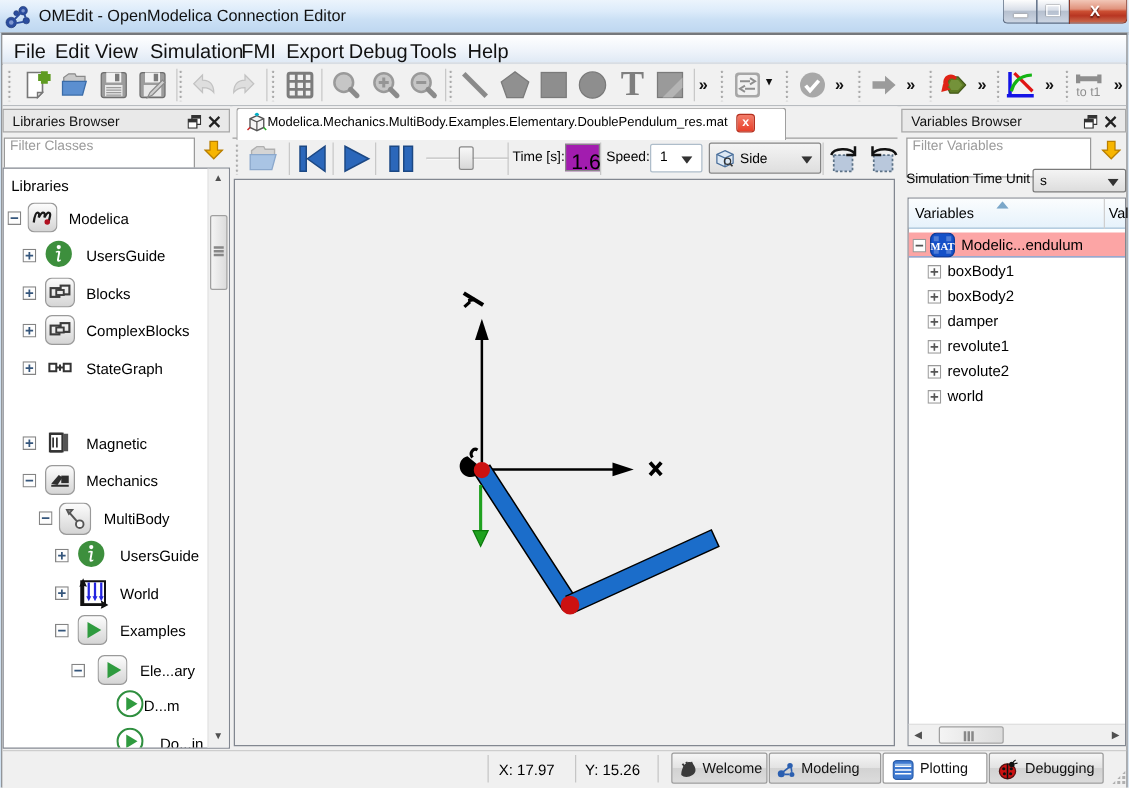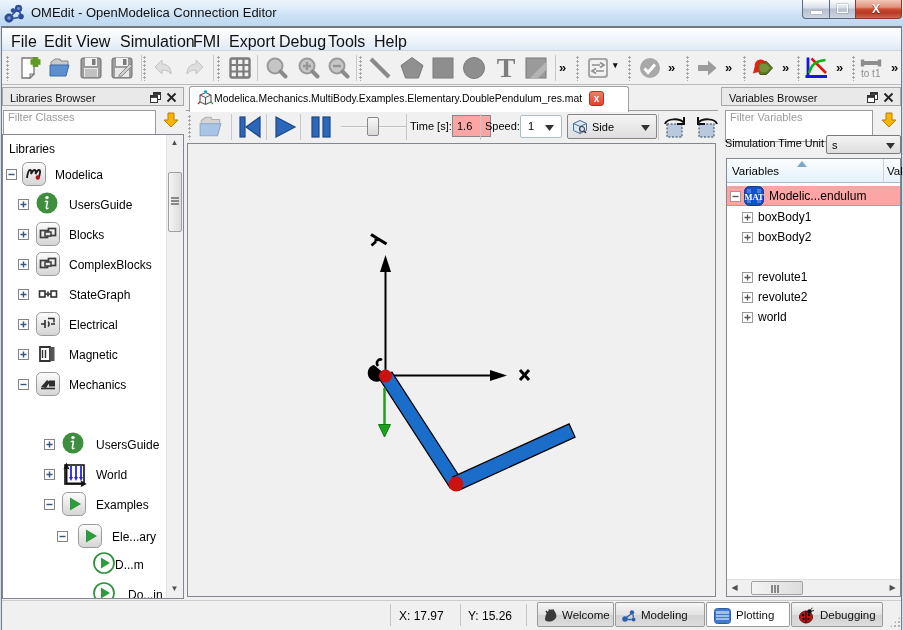--- a/index.html
+++ b/index.html
@@ -305,38 +305,20 @@
               <rect x="0.5" y="0.5" width="10" height="10" fill="#fdfdfd" stroke="#848484"></rect>
               <path d="M2.5 5.5h6M5.5 2.5v6" stroke="#35567c" stroke-width="1.4"></path>
             </svg></span>
           <span style="position:absolute;left:33px;top:3px"><svg width="24" height="24" viewBox="0 0 24 24">
               <rect x="3.5" y="9" width="5.5" height="6" fill="none" stroke="#333" stroke-width="1.6"></rect>
               <rect x="15" y="9" width="5.5" height="6" fill="none" stroke="#333" stroke-width="1.6"></rect>
               <path d="M9 12h6M12 9.5v5" stroke="#333" stroke-width="1.6"></path>
             </svg></span>
           <span style="position:absolute;left:66px;top:9px">StateGraph</span>
         </div>
-<div style="position:absolute;left:0;top:152px;width:164px;height:30px">
-          <span style="position:absolute;left:15px;top:10px"><svg width="11" height="11" viewBox="0 0 11 11">
-              <rect x="0.5" y="0.5" width="10" height="10" fill="#fdfdfd" stroke="#848484"></rect>
-              <path d="M2.5 5.5h6M5.5 2.5v6" stroke="#35567c" stroke-width="1.4"></path>
-            </svg></span>
-          <span style="position:absolute;left:33px;top:3px"><svg width="24" height="24" viewBox="0 0 24 24">
-              <defs>
-                <linearGradient id="g2112" x1="0" y1="0" x2="0" y2="1">
-                  <stop offset="0" stop-color="#fdfdfd"></stop>
-                  <stop offset="1" stop-color="#d4d4d4"></stop>
-                </linearGradient>
-              </defs>
-              <rect x="0.5" y="0.5" width="23" height="23" rx="5" fill="url(#g2112)" stroke="#9a9a9a"></rect>
-              <path d="M5 12h4M15 12h4M9 8v8M12 9.5a3.5 3.5 0 0 1 0 5" stroke="#2c2c2c" stroke-width="1.6" fill="none"></path>
-              <path d="M12 6.5h6v4" stroke="#2c2c2c" stroke-width="1.4" fill="none"></path>
-            </svg></span>
-          <span style="position:absolute;left:66px;top:9px">Electrical</span>
-        </div>
 <div style="position:absolute;left:0;top:212px;width:164px;height:30px">
           <span style="position:absolute;left:15px;top:10px"><svg width="11" height="11" viewBox="0 0 11 11">
               <rect x="0.5" y="0.5" width="10" height="10" fill="#fdfdfd" stroke="#848484"></rect>
               <path d="M2.5 5.5h6" stroke="#35567c" stroke-width="1.4"></path>
             </svg></span>
           <span style="position:absolute;left:33px;top:3px"><svg width="24" height="24" viewBox="0 0 24 24">
               <defs>
                 <linearGradient id="g795" x1="0" y1="0" x2="0" y2="1">
                   <stop offset="0" stop-color="#fdfdfd"></stop>
                   <stop offset="1" stop-color="#d4d4d4"></stop>
@@ -355,20 +337,39 @@
               <path d="M2.5 5.5h6M5.5 2.5v6" stroke="#35567c" stroke-width="1.4"></path>
             </svg></span>
           <span style="position:absolute;left:33px;top:3px"><svg width="24" height="24" viewBox="0 0 24 24">
               <rect x="4" y="5" width="10" height="14" fill="none" stroke="#333" stroke-width="1.8"></rect>
               <rect x="14.5" y="5" width="4" height="14" fill="#555"></rect>
               <path d="M4 5h10M4 19h10" stroke="#333" stroke-width="1.8"></path>
               <path d="M6.5 8v8M9.5 8v8" stroke="#333" stroke-width="1.4"></path>
             </svg></span>
           <span style="position:absolute;left:66px;top:9px">Magnetic</span>
         </div>
+<div style="position:absolute;left:0;top:242px;width:164px;height:30px">
+          <span style="position:absolute;left:28px;top:10px"><svg width="11" height="11" viewBox="0 0 11 11">
+              <rect x="0.5" y="0.5" width="10" height="10" fill="#fdfdfd" stroke="#848484"></rect>
+              <path d="M2.5 5.5h6" stroke="#35567c" stroke-width="1.4"></path>
+            </svg></span>
+          <span style="position:absolute;left:44px;top:3px"><svg width="26" height="26" viewBox="0 0 24 24">
+              <defs>
+                <linearGradient id="g5695" x1="0" y1="0" x2="0" y2="1">
+                  <stop offset="0" stop-color="#fdfdfd"></stop>
+                  <stop offset="1" stop-color="#d4d4d4"></stop>
+                </linearGradient>
+              </defs>
+              <rect x="0.5" y="0.5" width="23" height="23" rx="5" fill="url(#g5695)" stroke="#9a9a9a"></rect>
+              <path d="M7 6.5l7.5 8.5" stroke="#555" stroke-width="1.5"></path>
+              <path d="M6 5.5h4l-2.5 3z" fill="none" stroke="#555" stroke-width="1.3"></path>
+              <circle cx="15.5" cy="16" r="2.8" fill="#f4f4f4" stroke="#555" stroke-width="1.4"></circle>
+            </svg></span>
+          <span style="position:absolute;left:80px;top:9px">MultiBody</span>
+        </div>
 <div style="position:absolute;left:0;top:272px;width:164px;height:30px">
           <span style="position:absolute;left:41px;top:10px"><svg width="11" height="11" viewBox="0 0 11 11">
               <rect x="0.5" y="0.5" width="10" height="10" fill="#fdfdfd" stroke="#848484"></rect>
               <path d="M2.5 5.5h6M5.5 2.5v6" stroke="#35567c" stroke-width="1.4"></path>
             </svg></span>
           <span style="position:absolute;left:59px;top:3px"><svg width="22" height="22" viewBox="0 0 22 22">
               <circle cx="11" cy="11" r="10.5" fill="#3d8f3d"></circle>
               <circle cx="11" cy="5.6" r="1.7" fill="#fff"></circle>
               <path d="M8.5 9.2 Q11 7.8 12.3 9.2 L11.2 15.2 Q11 16.4 12.8 15.6 L12.5 16.8 Q9.3 18.4 9.6 15.6 L10.5 10.4 Q10.6 9.4 8.8 10.2 Z" fill="#fff"></path>
             </svg></span>
@@ -477,21 +478,21 @@
         <path d="M4 3l19 10L4 23z" fill="#2b67ba" stroke="#1c4884" stroke-width="1.2"></path>
       </svg>
  <div style="position:absolute;left:114px;top:2px;width:1px;height:26px;background:#c8c8c8"></div>
  <svg style="position:absolute;left:122px;top:2px" width="26" height="26" viewBox="0 0 26 26">
         <rect x="4" y="3" width="7" height="20" fill="#2b67ba" stroke="#1c4884" stroke-width="1.2"></rect>
         <rect x="15" y="3" width="7" height="20" fill="#2b67ba" stroke="#1c4884" stroke-width="1.2"></rect>
       </svg>
  <div style="position:absolute;left:155px;top:14px;width:66px;height:2px;background:#c0c0c0;border-bottom:1px solid #f8f8f8"></div>
  <div style="position:absolute;left:181px;top:5px;width:12px;height:19px;background:linear-gradient(#f8f8f8,#d8d8d8);border:1px solid #888;border-radius:2px"></div>
  <div style="position:absolute;left:224px;top:8px;font-size:11px">Time [s]:</div>
- <div style="position:absolute;left:266px;top:3px;width:39px;height:22px;background:#fca5a5;border:1px solid #888;font-size:11px;padding:4px 0 0 4px">1.6</div>
+ <div style="position:absolute;left:266px;top:3px;width:28px;height:22px;background:#a21caf;border:1px solid #888;font-size:17px;padding:4px 0 0 4px">1.6</div>
  <div style="position:absolute;left:220px;top:2px;width:1px;height:26px;background:#c8c8c8"></div>
  <div style="position:absolute;left:294px;top:2px;width:1px;height:26px;background:#c8c8c8"></div>
  <div style="position:absolute;left:299px;top:8px;font-size:11px">Speed:</div>
  <div style="position:absolute;left:334px;top:3px;width:42px;height:23px;background:#fff;border:1px solid #aebdca;border-radius:2px">
   <span style="position:absolute;left:7px;top:4px;font-size:11px">1</span>
   <svg style="position:absolute;left:24px;top:9px" width="9" height="6" viewBox="0 0 9 6">
           <path d="M0 0h9L4.5 6z" fill="#333"></path>
         </svg>
  </div>
  <div style="position:absolute;left:472px;top:2px;width:1px;height:26px;background:#c8c8c8"></div>
@@ -604,20 +605,27 @@
             </svg></span>
 <span style="position:absolute;left:31px;top:3px">boxBody1</span>
         </div>
 <div style="position:absolute;left:0;top:41px;width:173px;height:20px">
 <span style="position:absolute;left:15px;top:5px"><svg width="11" height="11" viewBox="0 0 11 11">
               <rect x="0.5" y="0.5" width="10" height="10" fill="#fdfdfd" stroke="#9a9a9a"></rect>
               <path d="M2.5 5.5h6M5.5 2.5v6" stroke="#555" stroke-width="1.3"></path>
             </svg></span>
 <span style="position:absolute;left:31px;top:3px">boxBody2</span>
         </div>
+<div style="position:absolute;left:0;top:61px;width:173px;height:20px">
+<span style="position:absolute;left:15px;top:5px"><svg width="11" height="11" viewBox="0 0 11 11">
+              <rect x="0.5" y="0.5" width="10" height="10" fill="#fdfdfd" stroke="#9a9a9a"></rect>
+              <path d="M2.5 5.5h6M5.5 2.5v6" stroke="#555" stroke-width="1.3"></path>
+            </svg></span>
+<span style="position:absolute;left:31px;top:3px">damper</span>
+        </div>
 <div style="position:absolute;left:0;top:81px;width:173px;height:20px">
 <span style="position:absolute;left:15px;top:5px"><svg width="11" height="11" viewBox="0 0 11 11">
               <rect x="0.5" y="0.5" width="10" height="10" fill="#fdfdfd" stroke="#9a9a9a"></rect>
               <path d="M2.5 5.5h6M5.5 2.5v6" stroke="#555" stroke-width="1.3"></path>
             </svg></span>
 <span style="position:absolute;left:31px;top:3px">revolute1</span>
         </div>
 <div style="position:absolute;left:0;top:101px;width:173px;height:20px">
 <span style="position:absolute;left:15px;top:5px"><svg width="11" height="11" viewBox="0 0 11 11">
               <rect x="0.5" y="0.5" width="10" height="10" fill="#fdfdfd" stroke="#9a9a9a"></rect>

